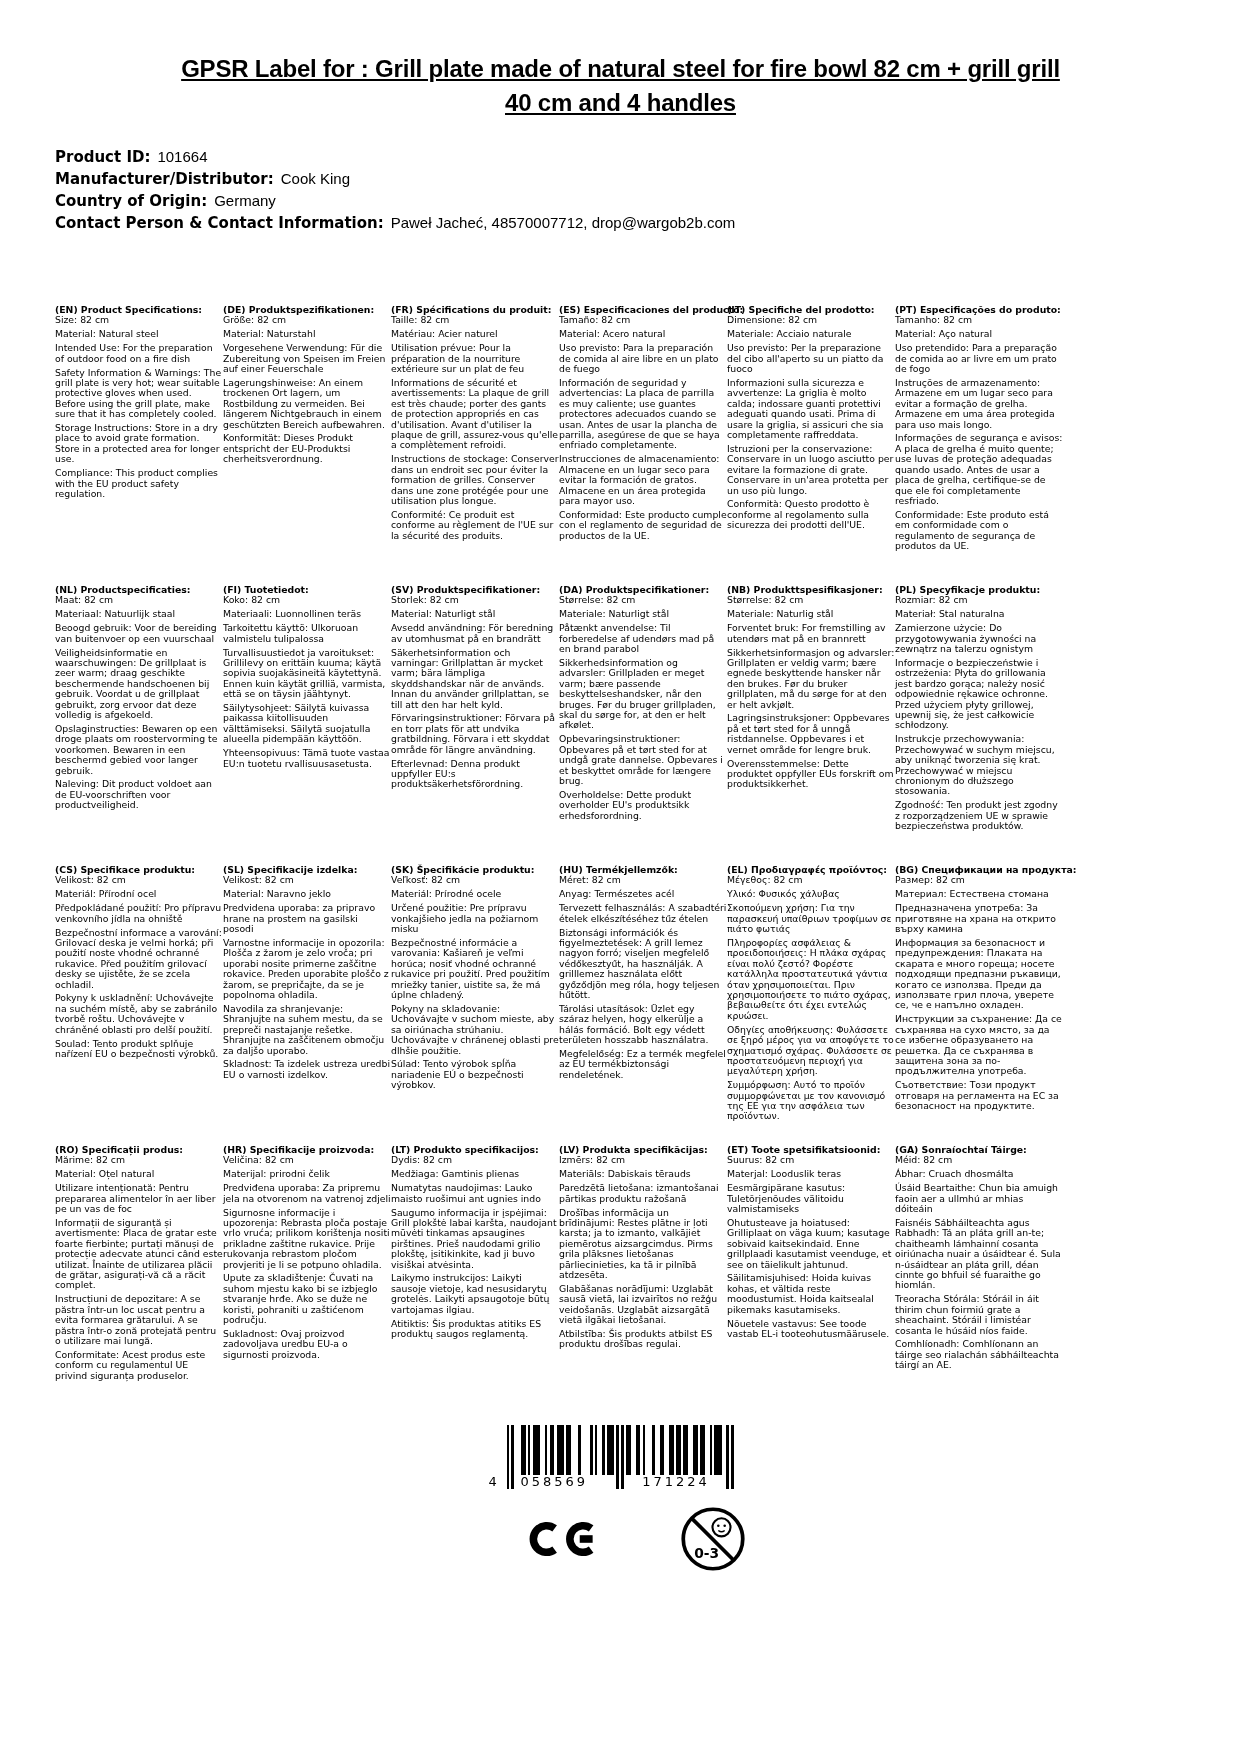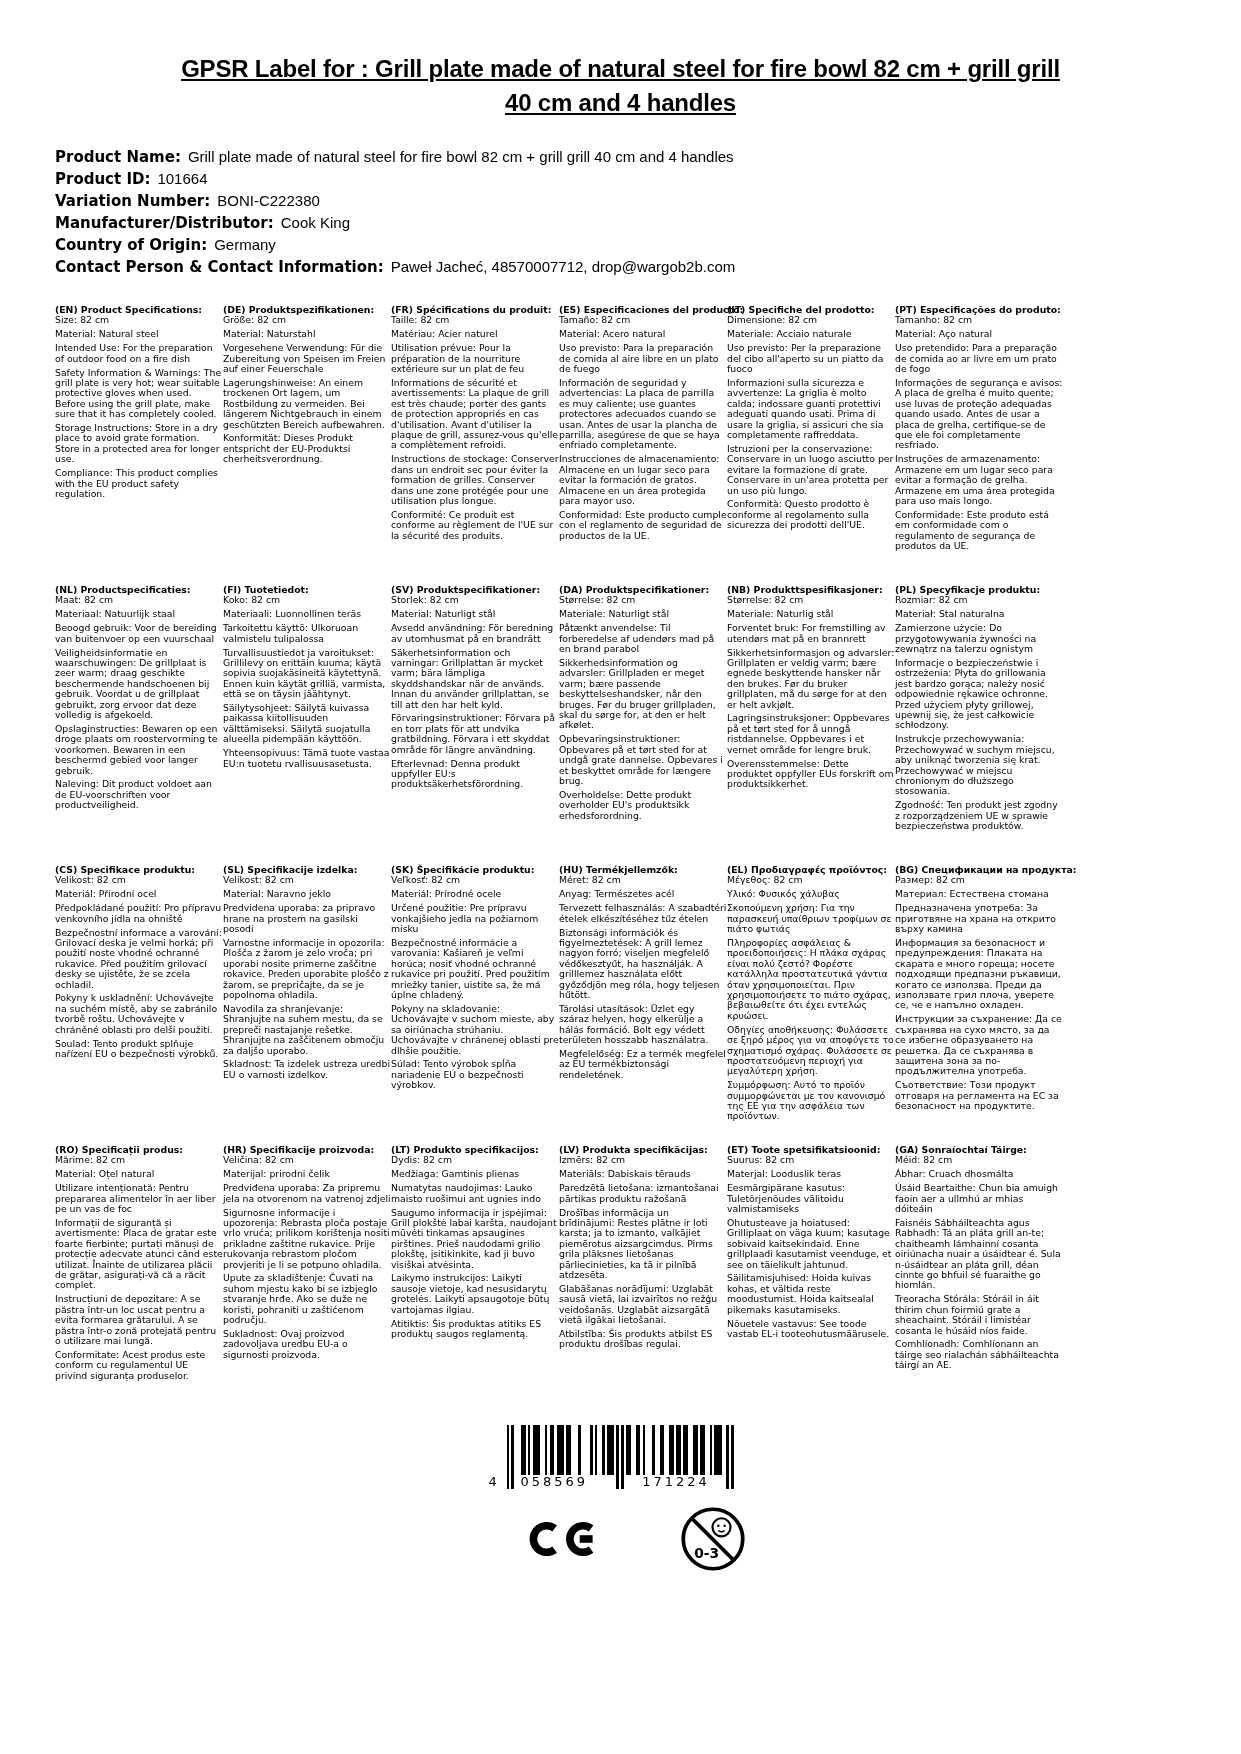--- a/index.html
+++ b/index.html
@@ -32,23 +32,21 @@
   .age{width:68px;height:68px;}
 </style>
 </head>
 <body>
 
 <div class="page">
 
   <h1 class="title">GPSR Label for : Grill plate made of natural steel for fire bowl 82 cm + grill grill 40 cm and 4 handles</h1>
 
   <div class="product-info" id="product-info">
-      <div class="pi-row"><span class="pi-label">Product Name:</span><span class="pi-value">Grill plate made of natural steel for fire bowl 82 cm + grill grill 40 cm and 4 handles</span></div>
       <div class="pi-row"><span class="pi-label">Product ID:</span><span class="pi-value">101664</span></div>
-      <div class="pi-row"><span class="pi-label">Variation Number:</span><span class="pi-value">BONI-C222380</span></div>
       <div class="pi-row"><span class="pi-label">Manufacturer/Distributor:</span><span class="pi-value">Cook King</span></div>
       <div class="pi-row"><span class="pi-label">Country of Origin:</span><span class="pi-value">Germany</span></div>
       <div class="pi-row"><span class="pi-label">Contact Person &amp; Contact Information:</span><span class="pi-value">Paweł Jacheć, 48570007712, drop@wargob2b.com</span></div>
     </div>
 
   <div class="lang-grid" id="lang-grid">
       <div class="lang-block">
         <div class="lb-heading">(EN) Product Specifications:</div>
         <p>Size: 82 cm</p>
         <p>Material: Natural steel</p>
@@ -90,22 +88,22 @@
         <p>Uso previsto: Per la preparazione del cibo all'aperto su un piatto da fuoco</p>
         <p>Informazioni sulla sicurezza e avvertenze: La griglia è molto calda; indossare guanti protettivi adeguati quando usati. Prima di usare la griglia, si assicuri che sia completamente raffreddata.</p>
         <p>Istruzioni per la conservazione: Conservare in un luogo asciutto per evitare la formazione di grate. Conservare in un'area protetta per un uso più lungo.</p>
         <p>Conformità: Questo prodotto è conforme al regolamento sulla sicurezza dei prodotti dell'UE.</p>
       </div>
       <div class="lang-block">
         <div class="lb-heading">(PT) Especificações do produto:</div>
         <p>Tamanho: 82 cm</p>
         <p>Material: Aço natural</p>
         <p>Uso pretendido: Para a preparação de comida ao ar livre em um prato de fogo</p>
+        <p>Instruções de armazenamento: Armazene em um lugar seco para evitar a formação de grelha. Armazene em uma área protegida para uso mais longo.</p>
         <p>Informações de segurança e avisos: A placa de grelha é muito quente; use luvas de proteção adequadas quando usado. Antes de usar a placa de grelha, certifique-se de que ele foi completamente resfriado.</p>
-        <p>Instruções de armazenamento: Armazene em um lugar seco para evitar a formação de grelha. Armazene em uma área protegida para uso mais longo.</p>
         <p>Conformidade: Este produto está em conformidade com o regulamento de segurança de produtos da UE.</p>
       </div>
       <div class="lang-block">
         <div class="lb-heading">(NL) Productspecificaties:</div>
         <p>Maat: 82 cm</p>
         <p>Materiaal: Natuurlijk staal</p>
         <p>Beoogd gebruik: Voor de bereiding van buitenvoer op een vuurschaal</p>
         <p>Veiligheidsinformatie en waarschuwingen: De grillplaat is zeer warm; draag geschikte beschermende handschoenen bij gebruik. Voordat u de grillplaat gebruikt, zorg ervoor dat deze volledig is afgekoeld.</p>
         <p>Opslaginstructies: Bewaren op een droge plaats om roostervorming te voorkomen. Bewaren in een beschermd gebied voor langer gebruik.</p>
         <p>Naleving: Dit product voldoet aan de EU-voorschriften voor productveiligheid.</p>

